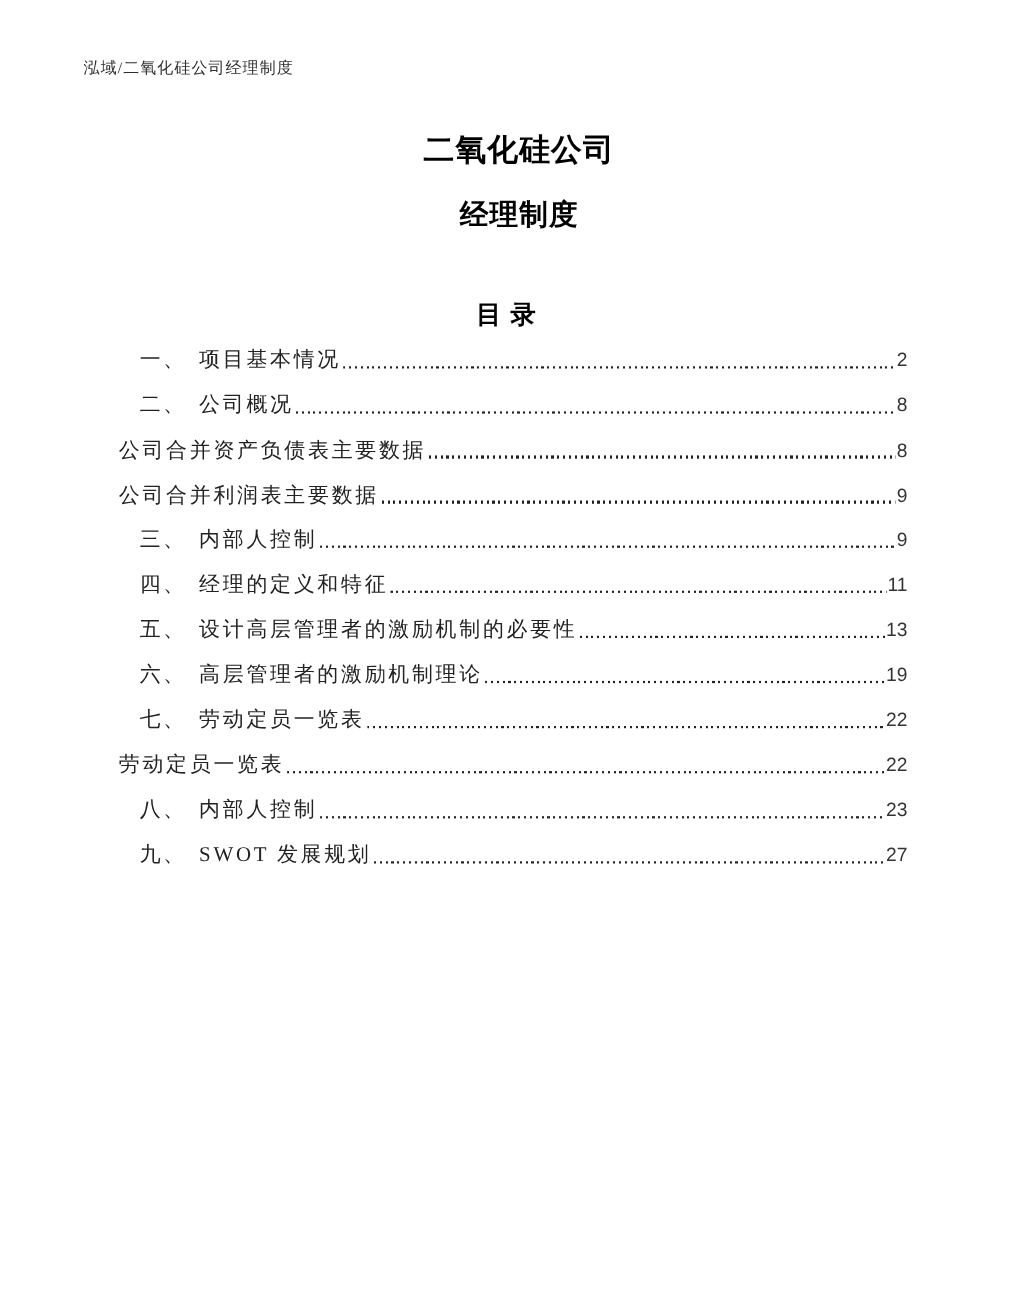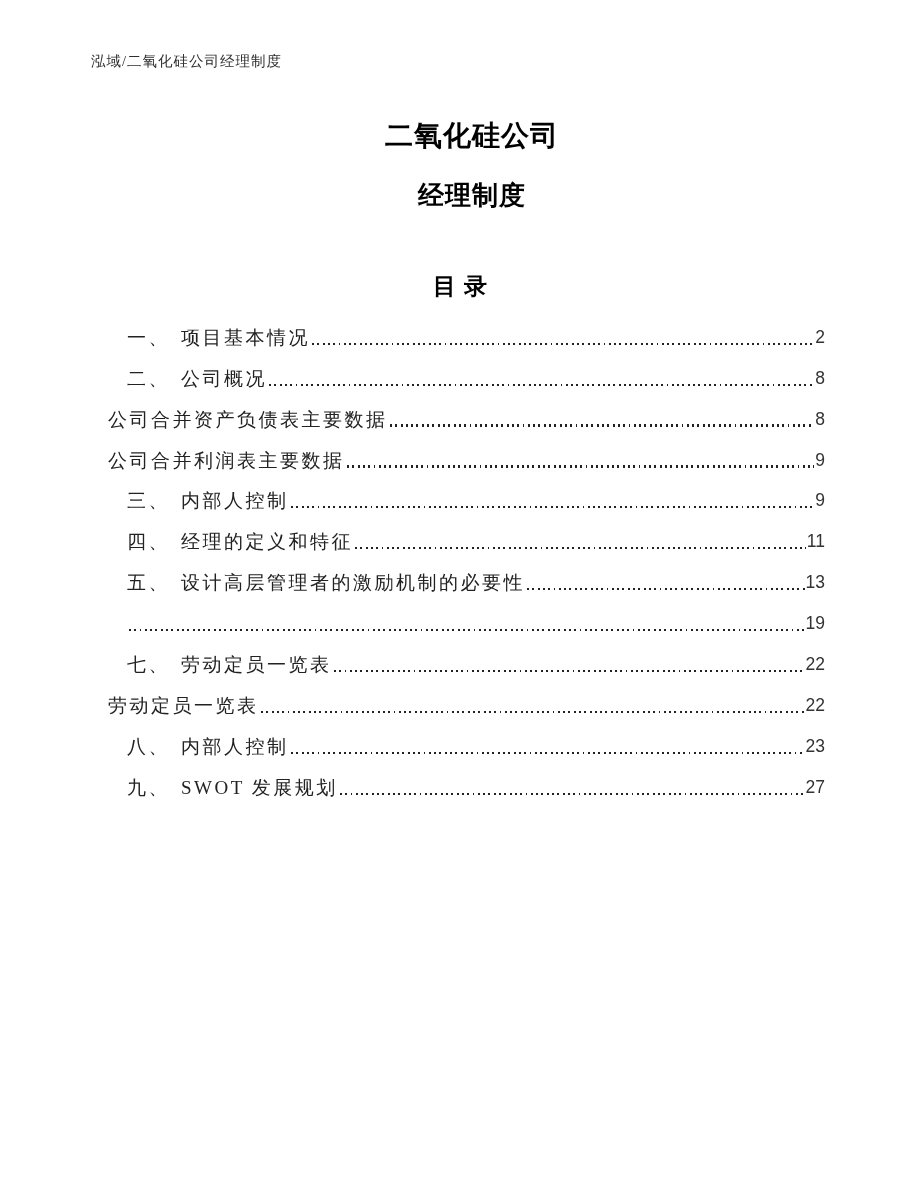--- a/index.html
+++ b/index.html
@@ -11,21 +11,21 @@
     position: relative;
     width: 920px;
     height: 1191px;
     background: #ffffff;
     overflow: hidden;
     font-family: "Liberation Serif", "DejaVu Serif", serif;
     color: #1f1f1f;
   }
   .doc-header {
     position: absolute;
-    left: 91px;
+    left: 76px;
     top: 52px;
     font-size: 14.5px;
     letter-spacing: 1px;
     color: #2e2e2e;
     font-family: "Liberation Serif", "DejaVu Serif", serif;
     white-space: nowrap;
   }
   .doc-title {
     position: absolute;
     left: 0;
@@ -62,21 +62,21 @@
     font-weight: 700;
     font-size: 23px;
     color: #000000;
     letter-spacing: 8px;
     text-indent: 8px;
   }
   .toc-list {
     position: absolute;
     left: 108px;
     right: 95px;
-    top: 309px;
+    top: 299px;
     text-align: center;
   }
   .toc-row {
     display: flex;
     align-items: flex-end;
     height: 40.9px;
     cursor: pointer;
   }
   .toc-row.indented {
     padding-left: 19px;
@@ -148,20 +148,21 @@
         <span class="toc-text"><span class="toc-num">四、</span><span class="toc-title">经理的定义和特征</span></span>
         <span class="leader"></span>
         <span class="toc-page">11</span>
       </div>
       <div class="toc-row indented">
         <span class="toc-text"><span class="toc-num">五、</span><span class="toc-title">设计高层管理者的激励机制的必要性</span></span>
         <span class="leader"></span>
         <span class="toc-page">13</span>
       </div>
       <div class="toc-row indented">
+        <span class="toc-text"><span class="toc-num">六、</span><span class="toc-title">高层管理者的激励机制理论</span></span>
         <span class="leader"></span>
         <span class="toc-page">19</span>
       </div>
       <div class="toc-row indented">
         <span class="toc-text"><span class="toc-num">七、</span><span class="toc-title">劳动定员一览表</span></span>
         <span class="leader"></span>
         <span class="toc-page">22</span>
       </div>
       <div class="toc-row">
         <span class="toc-text"><span class="toc-title">劳动定员一览表</span></span>

